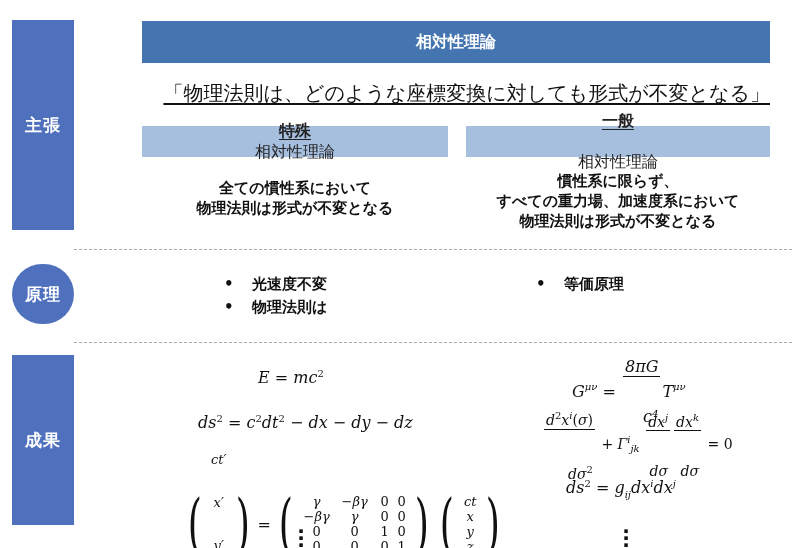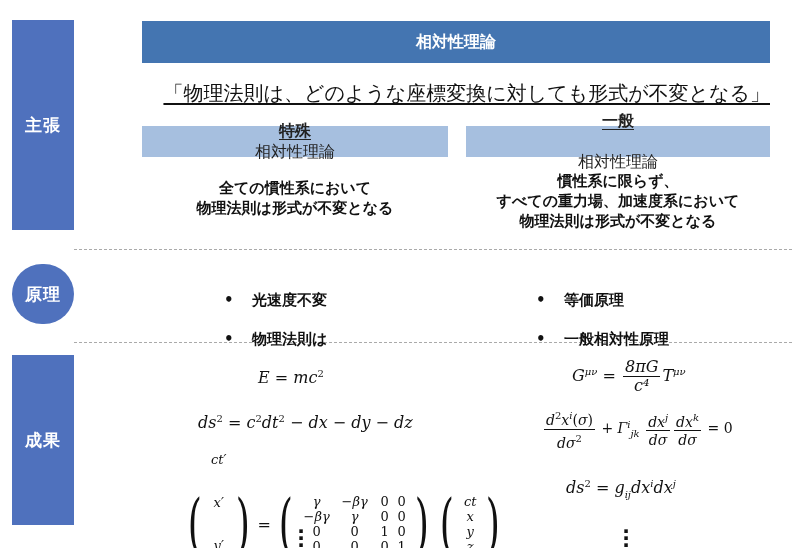--- a/index.html
+++ b/index.html
@@ -13,27 +13,27 @@
                justify-content: center; font-size: 16px; font-weight: bold; }
   .thesis { position: absolute; left: 142px; top: 80px; width: 628px; text-align: right;
             font-size: 20px; font-weight: normal; }
   .thesis span { text-decoration: underline; text-underline-offset: 3px; }
   .subhead { position: absolute; top: 126px; height: 31px; background: #a6bfdf;
              display: flex; align-items: center; justify-content: center; font-size: 16px; color: #222; flex-direction: column; }
   .subhead .em { font-weight: bold; text-decoration: underline; text-underline-offset: 3px; }
   .claim { position: absolute; text-align: center; font-size: 15px; font-weight: bold; line-height: 20px; }
   .dash { position: absolute; left: 74px; width: 718px; border-top: 1px dashed #aaa; height: 0; }
   .bullets { position: absolute; list-style: none; margin: 0; padding: 0; font-size: 15px; font-weight: bold; }
-  .bullets li { position: relative; padding-left: 28px; line-height: 23px; margin-top: 16px; }
+  .bullets li { position: relative; padding-left: 28px; line-height: 23px; }
   .bullets li::before { content: "•"; position: absolute; left: 0; top: 0; }
   .eq { position: absolute; font-family: "DejaVu Serif", "Liberation Serif", serif; font-style: italic;
         font-size: 16px; white-space: nowrap; }
   .eq .up { font-style: normal; }
   sup, sub { font-size: 10px; }
-  .frac { display: inline-flex; flex-direction: column; align-items: center; vertical-align: middle; margin: 0 2px; }
+  .frac { display: inline-flex; flex-direction: column; align-items: flex-end; vertical-align: middle; margin: 0 2px; gap: 31px; }
   .frac .num { border-bottom: 1px solid #111; padding: 0 2px; line-height: 18px; }
   .frac .den { padding: 0 2px; line-height: 18px; }
   .mat { display: inline-flex; align-items: center; vertical-align: middle; }
   .paren { font-size: 66px; font-style: normal; font-weight: 100; line-height: 66px; transform: scaleX(0.55); display: inline-block; }
   .grid { display: grid; text-align: center; font-size: 13px; line-height: 15px; }
   .vdots { position: absolute; font-size: 20px; line-height: 7px; font-weight: bold; text-align: center; }
 </style>
 </head>
 <body>
 
@@ -76,21 +76,20 @@
 
 <div class="dash" style="top:249px;"></div>
 <div class="dash" style="top:342px;"></div>
 
 <ul class="bullets" style="left:224px;top:273px;">
   <li>光速度不変</li>
   <li>物理法則は</li>
 </ul>
 <ul class="bullets" style="left:536px;top:273px;">
   <li>等価原理</li>
-  <li>一般相対性原理</li>
 </ul>
 
 <div class="eq" style="left:258px;top:368px;">
   E <span class="up">=</span> mc<sup class="up">2</sup>
 </div>
 <div class="eq" style="left:198px;top:413px;">
   ds<sup class="up">2</sup> <span class="up">=</span> c<sup class="up">2</sup>dt<sup class="up">2</sup> <span class="up">−</span> dx <span class="up">−</span> dy <span class="up">−</span> dz
 </div>
 <div class="eq" style="left:182px;top:452px;">
   <span class="mat">

